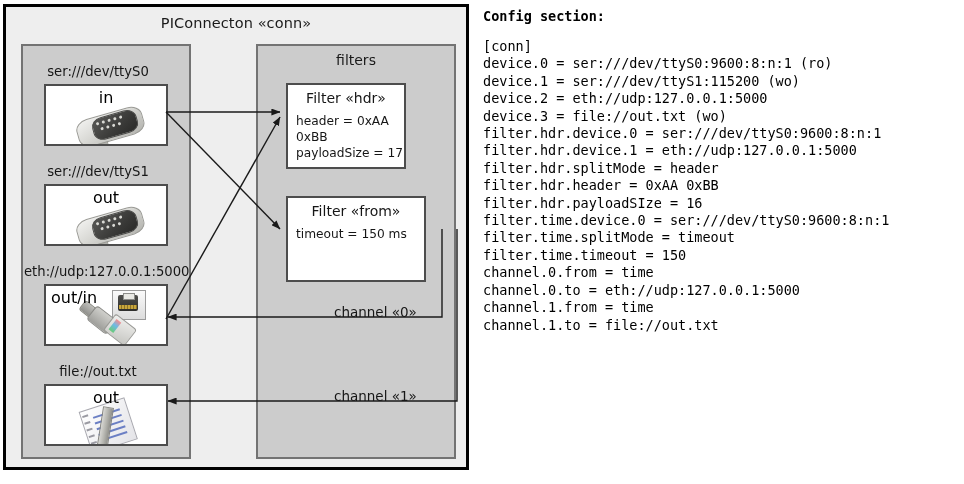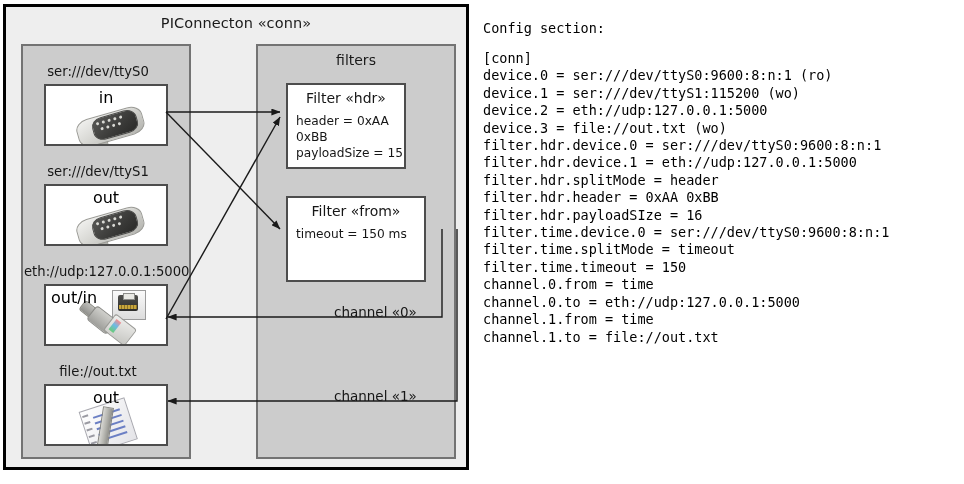--- a/index.html
+++ b/index.html
@@ -319,23 +319,23 @@
   
   #config-panel {
     position: absolute;
     left: 483px;
     top: 8px;
     width: 470px;
   }
   #config-heading {
     font-family: "DejaVu Sans Mono", monospace;
     font-size: 13.5px;
-    font-weight: normal;
+    font-weight: bold;
     color: #000000;
-    margin: 12px 0 14px 0;
+    margin: 0 0 14px 0;
   }
   #config-body {
     font-family: "DejaVu Sans Mono", monospace;
     font-size: 13.5px;
     line-height: 17.4px;
     color: #000000;
     white-space: pre;
     margin: 0;
   }
 </style>
@@ -438,21 +438,21 @@
     </div>
   </div>
 
   <div class="panel" id="filters-panel">
     <div class="panel-title">filters</div>
 
     <div class="filter-box" style="left:28px; top:37px; width:120px; height:86px;">
       <div class="filter-title">Filter «hdr»</div>
       <div class="filter-props">
         <div>header = 0xAA 0xBB</div>
-        <div>payloadSize = 15</div>
+        <div>payloadSize = 17</div>
       </div>
     </div>
 
     <div class="filter-box" style="left:28px; top:150px; width:140px; height:86px;">
       <div class="filter-title">Filter «from»</div>
       <div class="filter-props">
         <div>timeout = 150 ms</div>
       </div>
     </div>
 

